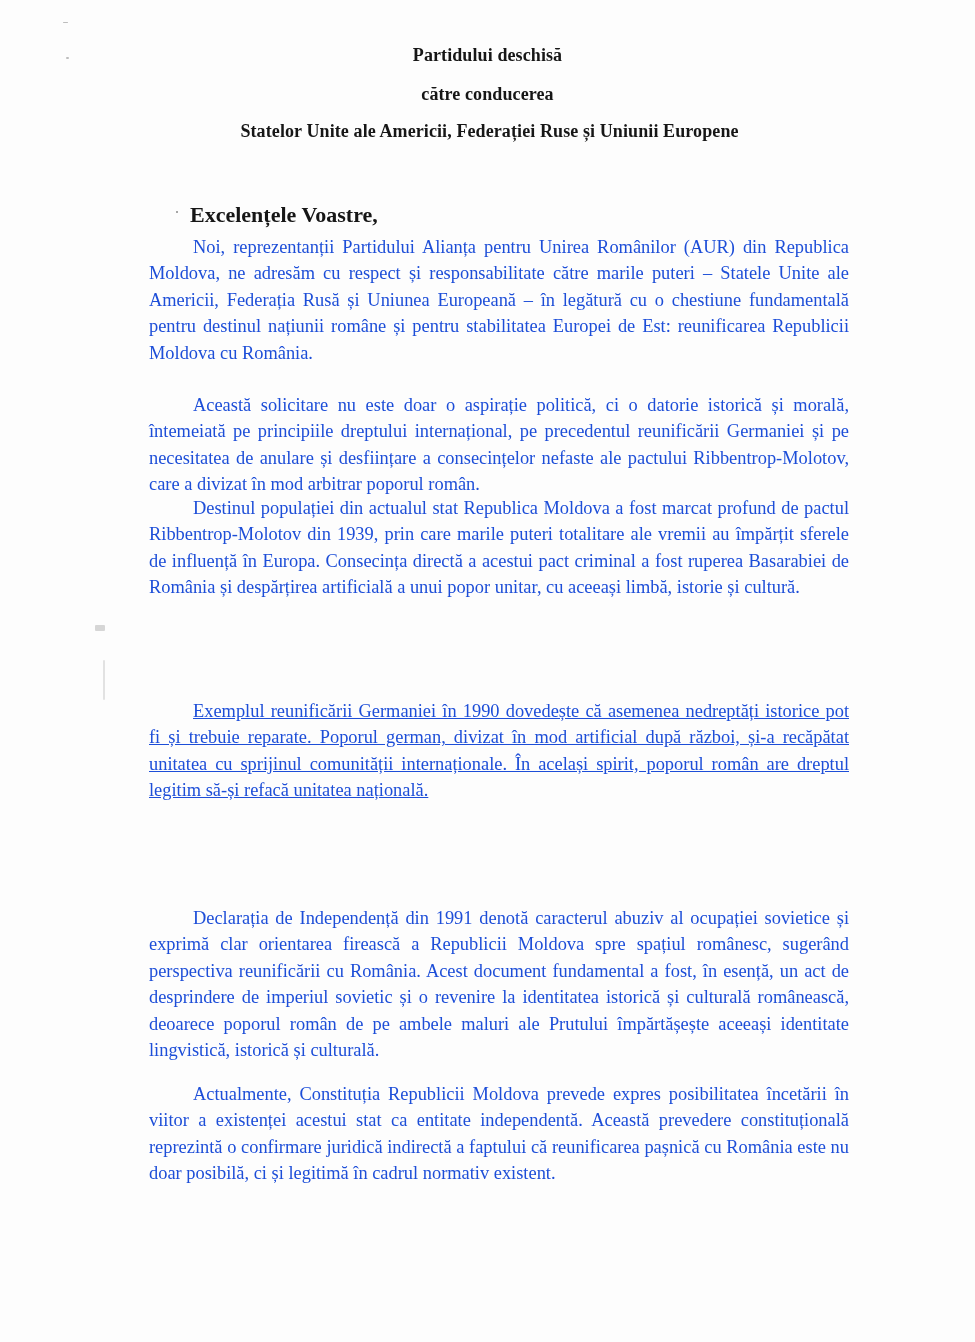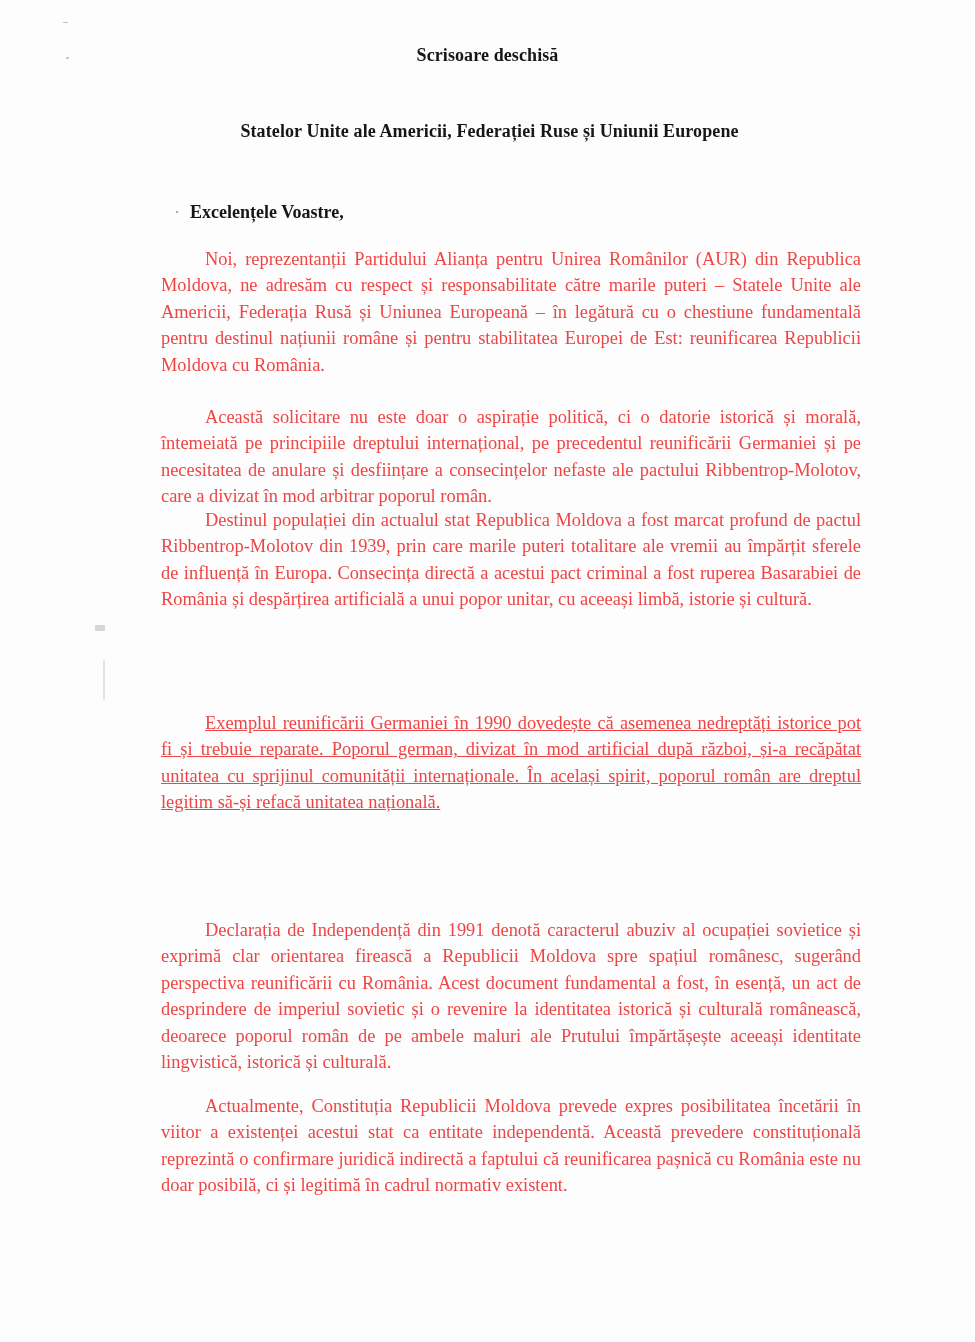--- a/index.html
+++ b/index.html
@@ -32,42 +32,42 @@
       letter-spacing: 0.1px;
       color: #161616;
     }
     .h1 { top: 45px; }
     .h2 { top: 84px; }
     .h3 { top: 121px; left: 2px; }
     .salutation {
       position: absolute;
       left: 190px;
       top: 202px;
-      font-size: 18px;
+      font-size: 22px;
       font-weight: bold;
       color: #161616;
     }
     .salutation-dot {
       position: absolute;
       left: 176px;
       top: 211px;
       width: 2px; height: 2px;
       background: #888;
       border-radius: 1px;
     }
     .body-text {
       position: absolute;
       left: 149px;
       width: 700px;
       font-size: 18.4px;
       line-height: 26.4px;
       text-align: justify;
       text-indent: 44px;
-      color: #ef4444;
-      margin: 12px;
+      color: #1d4ed8;
+      margin: 0;
     }
     .p1 { top: 234px; }
     .p2 { top: 392px; }
     .p3 { top: 495px; }
     .p4 { top: 638px; }
     .p5 { top: 698px; text-decoration: underline; }
     .p6 { top: 848px; }
     .p7 { top: 905px; }
     .p8 { top: 1081px; }
     .body-text em { font-style: italic; }
@@ -80,21 +80,22 @@
 </head>
 <body>
 
 <div class="page">
 
   <span class="speck" style="left:63px;top:22px;width:5px;height:1px;"></span>
   <span class="speck" style="left:66px;top:57px;width:3px;height:2px;"></span>
   <span class="speck" style="left:95px;top:625px;width:10px;height:6px;background:#d6d6d6;"></span>
   <span class="speck" style="left:103px;top:660px;width:2px;height:40px;background:#e2e2e2;"></span>
 
-  <div class="heading h1">Scrisoare deschisă</div>
+  <div class="heading h1">Partidului deschisă</div>
+  <div class="heading h2">către conducerea</div>
   <div class="heading h3">Statelor Unite ale Americii, Federației Ruse și Uniunii Europene</div>
 
   <span class="salutation-dot"></span>
   <div class="salutation">Excelențele Voastre,</div>
 
   <p class="body-text p1">Noi, reprezentanții Partidului Alianța pentru Unirea Românilor (AUR) din Republica Moldova, ne adresăm cu respect și responsabilitate către marile puteri – Statele Unite ale Americii, Federația Rusă și Uniunea Europeană – în legătură cu o chestiune fundamentală pentru destinul națiunii române și pentru stabilitatea Europei de Est: reunificarea Republicii Moldova cu România.</p>
   <p class="body-text p2">Această solicitare nu este doar o aspirație politică, ci o datorie istorică și morală, întemeiată pe principiile dreptului internațional, pe precedentul reunificării Germaniei și pe necesitatea de anulare și desființare a consecințelor nefaste ale pactului Ribbentrop-Molotov, care a divizat în mod arbitrar poporul român.</p>
   <p class="body-text p3">Destinul populației din actualul stat Republica Moldova a fost marcat profund de pactul Ribbentrop-Molotov din 1939, prin care marile puteri totalitare ale vremii au împărțit sferele de influență în Europa. Consecința directă a acestui pact criminal a fost ruperea Basarabiei de România și despărțirea artificială a unui popor unitar, cu aceeași limbă, istorie și cultură.</p>
   <p class="body-text p5">Exemplul reunificării Germaniei în 1990 dovedește că asemenea nedreptăți istorice pot fi și trebuie reparate. Poporul german, divizat în mod artificial după război, și-a recăpătat unitatea cu sprijinul comunității internaționale. În același spirit, poporul român are dreptul legitim să-și refacă unitatea națională.</p>
   <p class="body-text p7">Declarația de Independență din 1991 denotă caracterul abuziv al ocupației sovietice și exprimă clar orientarea firească a Republicii Moldova spre spațiul românesc, sugerând perspectiva reunificării cu România. Acest document fundamental a fost, în esență, un act de desprindere de imperiul sovietic și o revenire la identitatea istorică și culturală românească, deoarece poporul român de pe ambele maluri ale Prutului împărtășește aceeași identitate lingvistică, istorică și culturală.</p>

